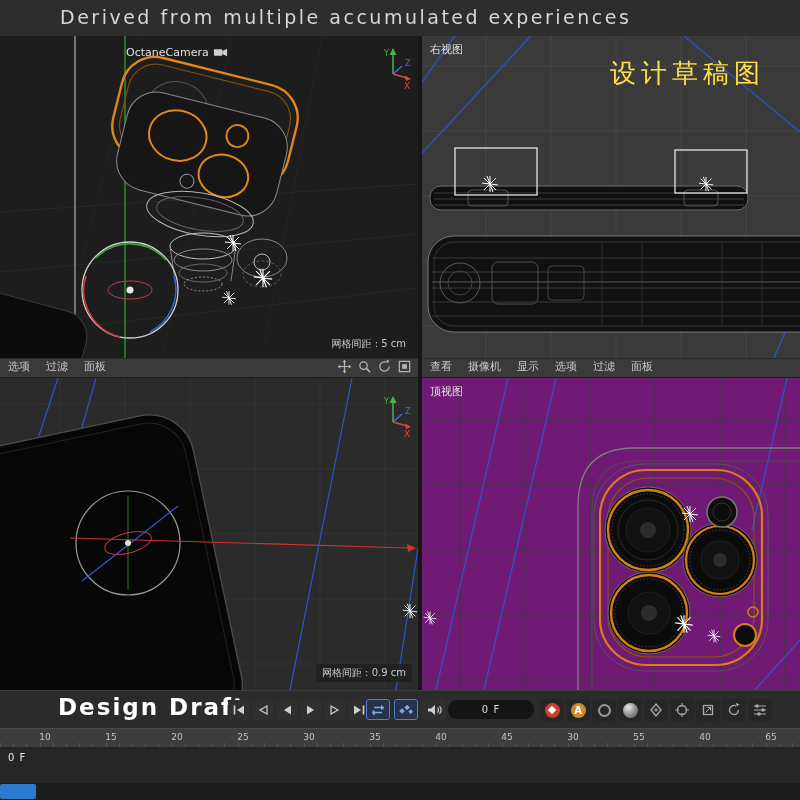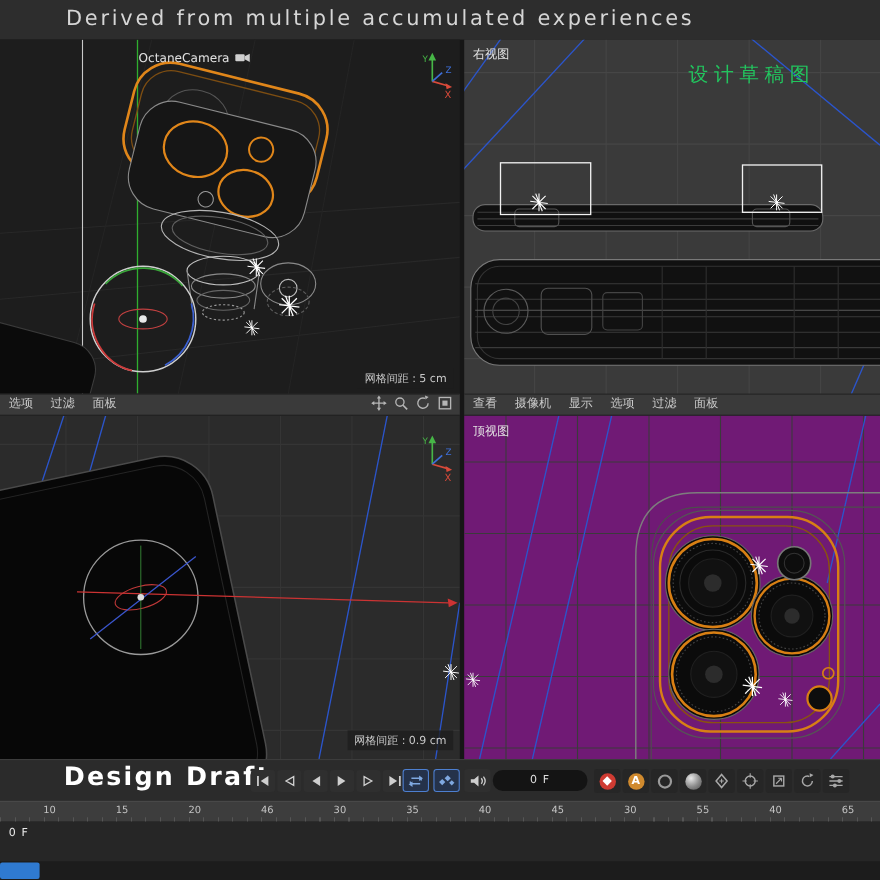--- a/index.html
+++ b/index.html
@@ -13,21 +13,21 @@
 
   
   .vp { position:absolute; overflow:hidden; }
   .vp svg.scene { position:absolute; left:0; top:0; }
   .vp-tl { left:0; top:36px; width:418px; height:322px; background:#1d1d1d; }
   .vp-tr { left:422px; top:36px; width:384px; height:322px; background:#3a3a3a; }
   .vp-bl { left:0; top:378px; width:418px; height:312px; background:#2b2b2b; }
   .vp-br { left:422px; top:378px; width:425px; height:312px; background:#701a75; }
 
   .vp-label { position:absolute; left:8px; top:6px; color:#e2e2e2; font-size:11px; }
-  .watermark-cn { position:absolute; left:204px; top:20px; color:#22c55e; font-size:18px; letter-spacing:5px; font-weight:500; }
+  .watermark-cn { position:absolute; left:188px; top:20px; color:#fde047; font-size:26px; letter-spacing:5px; font-weight:500; }
   .cam-label { position:absolute; left:126px; top:10px; color:#e0e0e0; font-size:11px; display:flex; align-items:center; gap:4px; }
   .grid-info { position:absolute; right:6px; bottom:5px; color:#c9c9c9; font-size:10px; background:rgba(30,30,30,.8); padding:2px 6px; }
   .axis-gizmo { position:absolute; right:4px; top:8px; }
 
   
   .menubar { position:absolute; top:358px; height:20px; background:#3a3a3a; border-top:1px solid #2a2a2a; border-bottom:1px solid #1e1e1e; display:flex; align-items:flex-start; color:#c9c9c9; font-size:11px; }
   .menubar-left { left:0; width:418px; padding:0 6px 0 8px; gap:16px; }
   .menubar-right { left:422px; width:378px; padding-left:8px; gap:16px; }
   .mitem { cursor:default; }
   .mspacer { flex:1; }
@@ -449,21 +449,21 @@
             <circle cx="8" cy="12" r="1.8" fill="#a8a8a8"></circle>
         </svg>
       </div>
     </div>
   </div>
 
   <div class="ruler">
     <span class="rtick" style="left:45px">10</span>
     <span class="rtick" style="left:111px">15</span>
     <span class="rtick" style="left:177px">20</span>
-    <span class="rtick" style="left:243px">46</span>
+    <span class="rtick" style="left:243px">25</span>
     <span class="rtick" style="left:309px">30</span>
     <span class="rtick" style="left:375px">35</span>
     <span class="rtick" style="left:441px">40</span>
     <span class="rtick" style="left:507px">45</span>
     <span class="rtick" style="left:573px">30</span>
     <span class="rtick" style="left:639px">55</span>
     <span class="rtick" style="left:705px">40</span>
     <span class="rtick" style="left:771px">65</span>
   </div>
 

